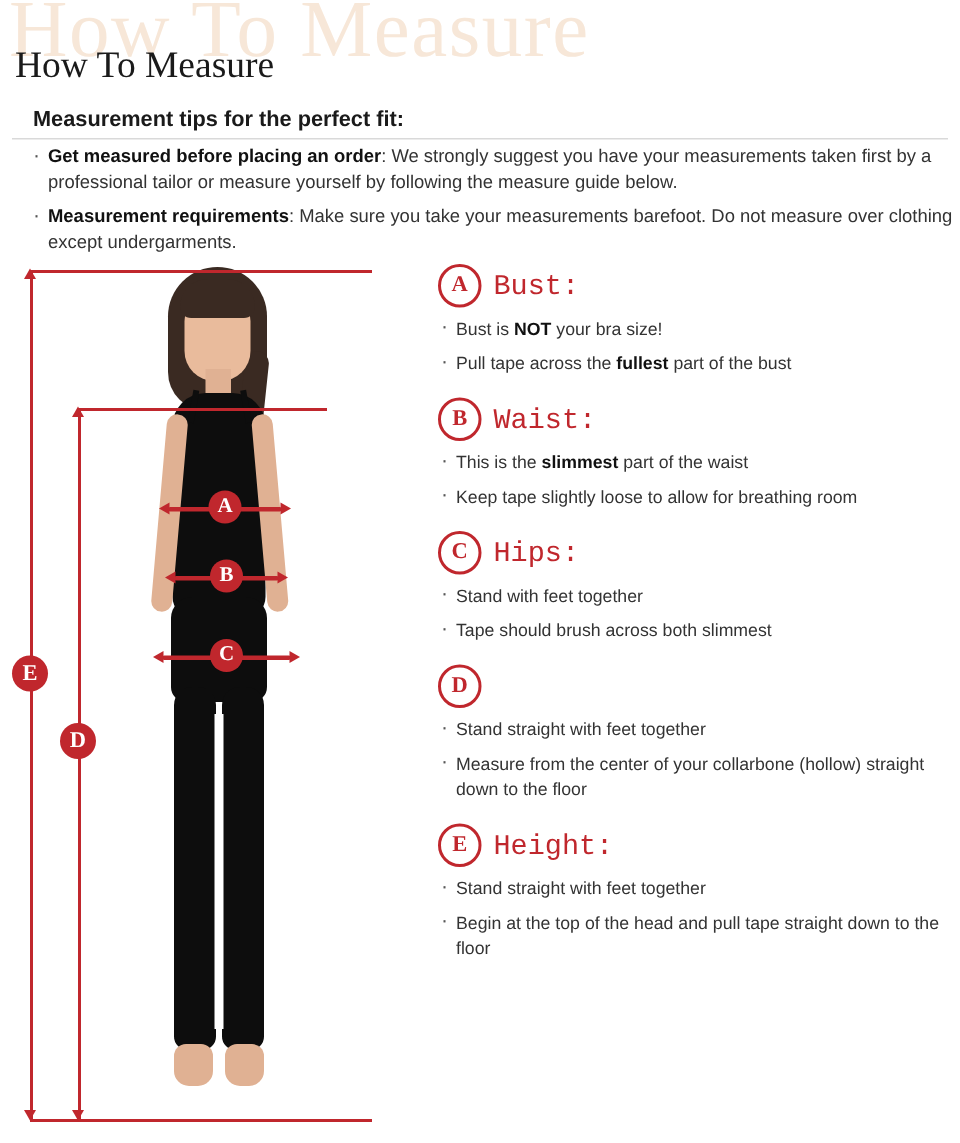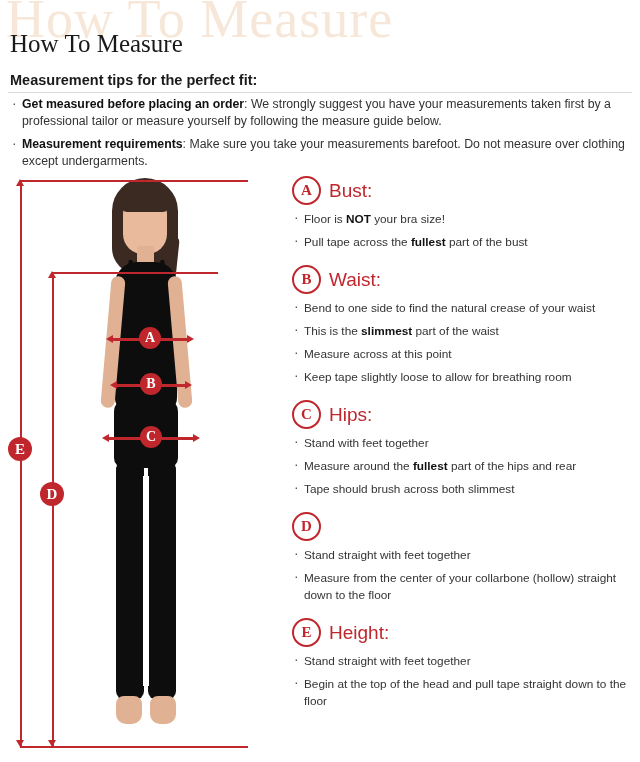--- a/index.html
+++ b/index.html
@@ -24,35 +24,35 @@
   .page-title{
     position:absolute;
     left:10px; top:30px;
     font-family:"Liberation Serif", serif;
     font-size:25px;
     color:#1a1a1a;
     z-index:2;
   }
   .tips-head{
     position:absolute;
-    left:10px; top:72px;
+    left:22px; top:72px;
     font-size:14.5px;
     font-weight:bold;
     color:#1a1a1a;
     z-index:2;
   }
   .divider{
     position:absolute;
     left:8px; top:92px; width:624px; height:1px;
     background:#d9d9d9;
     z-index:2;
   }
   .tips{
     position:absolute;
-    left:10px; top:96px; width:616px;
+    left:20px; top:96px; width:616px;
     z-index:2;
   }
   .tip{
     position:relative;
     padding-left:12px;
     font-size:12.3px;
     line-height:16.5px;
     color:#333;
     margin-bottom:7px;
   }
@@ -197,21 +197,21 @@
   }
   .sec-badge{
     width:25px;height:25px;border-radius:50%;
     border:2px solid #c0272d;color:#c0272d;background:#fff;
     font-family:"Liberation Serif", serif;
     font-size:15px;font-weight:bold;
     display:flex;align-items:center;justify-content:center;
     flex:0 0 auto;
   }
   .sec-title{
-    font-family:Liberation Sans, sans-serif;
+    font-family:Liberation Mono, monospace;
     font-size:19px;color:#c0272d;
   }
   .bullets{margin:0;padding:0;list-style:none;}
   .bullets li{
     position:relative;
     padding-left:12px;
     font-size:11.8px;
     line-height:17px;
     color:#333;
     margin-bottom:6px;
@@ -282,46 +282,43 @@
 </div>
 
 <div class="content">
 
   <div class="sec">
     <div class="sec-head">
       <div class="sec-badge">A</div>
       <div class="sec-title">Bust:</div>
     </div>
     <ul class="bullets">
-      <li><span>Floor is </span><b>NOT</b><span> your bra size!</span></li>
+      <li><span>Bust is </span><b>NOT</b><span> your bra size!</span></li>
       <li><span>Pull tape across the </span><b>fullest</b><span> part of the bust</span></li>
     </ul>
   </div>
 
   <div class="sec">
     <div class="sec-head">
       <div class="sec-badge">B</div>
       <div class="sec-title">Waist:</div>
     </div>
     <ul class="bullets">
-      <li><span>Bend to one side to find the natural crease of your waist</span></li>
       <li><span>This is the </span><b>slimmest</b><span> part of the waist</span></li>
-      <li><span>Measure across at this point</span></li>
       <li><span>Keep tape slightly loose to allow for breathing room</span></li>
     </ul>
   </div>
 
   <div class="sec">
     <div class="sec-head">
       <div class="sec-badge">C</div>
       <div class="sec-title">Hips:</div>
     </div>
     <ul class="bullets">
       <li><span>Stand with feet together</span></li>
-      <li><span>Measure around the </span><b>fullest</b><span> part of the hips and rear</span></li>
       <li><span>Tape should brush across both slimmest</span></li>
     </ul>
   </div>
 
   <div class="sec">
     <div class="sec-head">
       <div class="sec-badge">D</div>
     </div>
     <ul class="bullets">
       <li><span>Stand straight with feet together</span></li>

